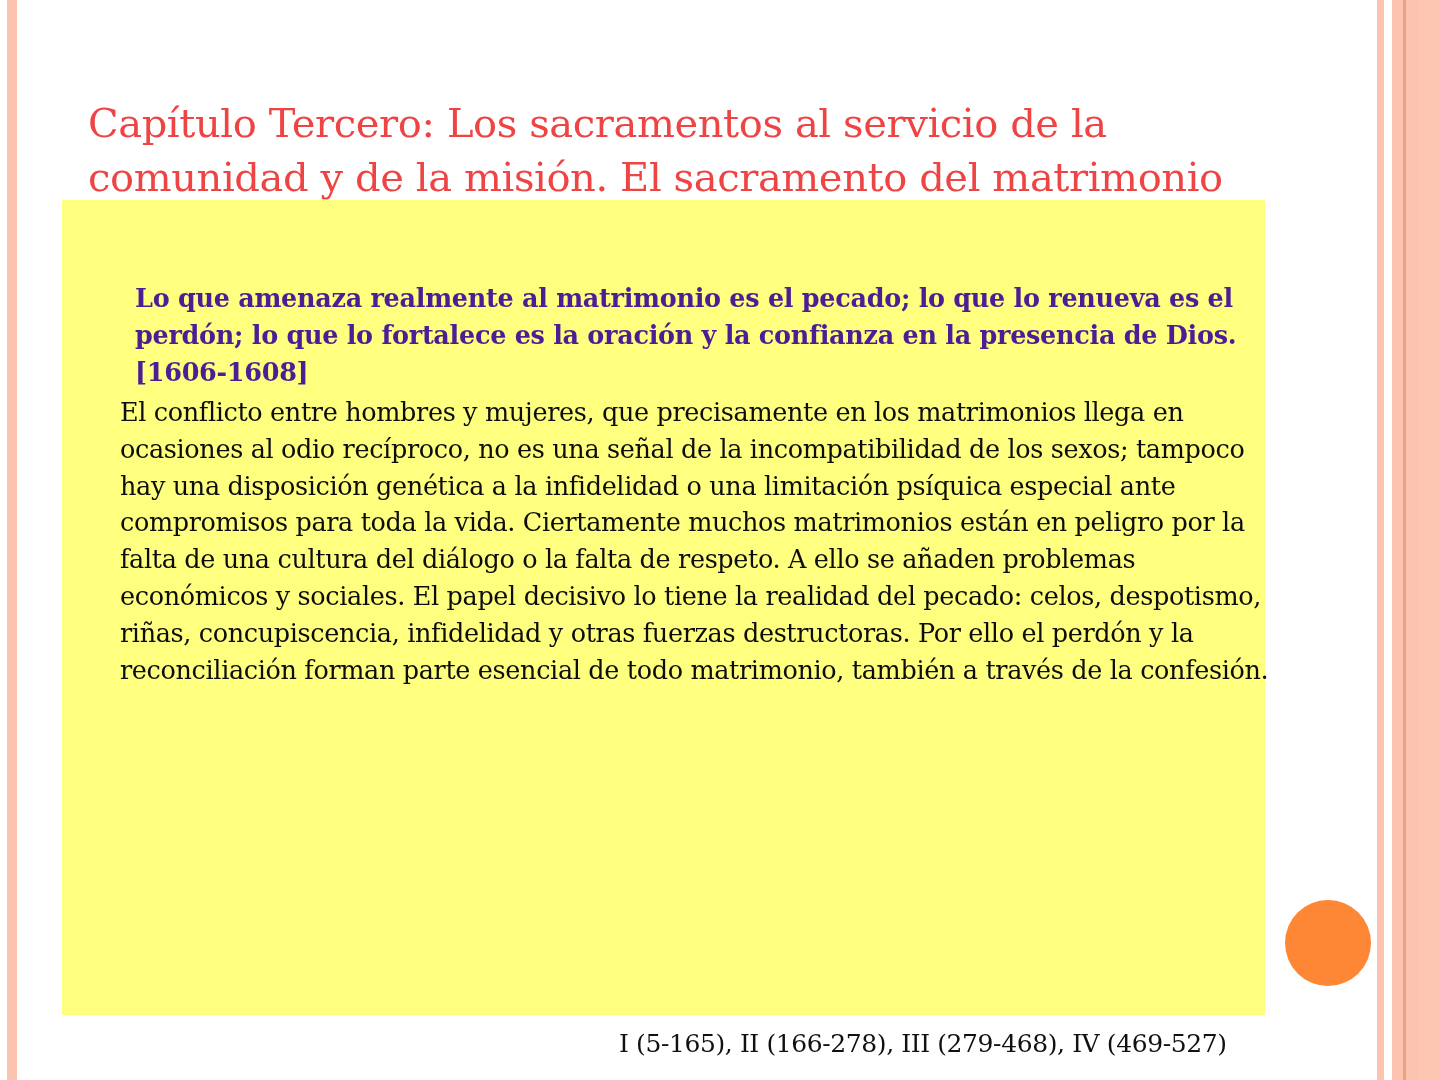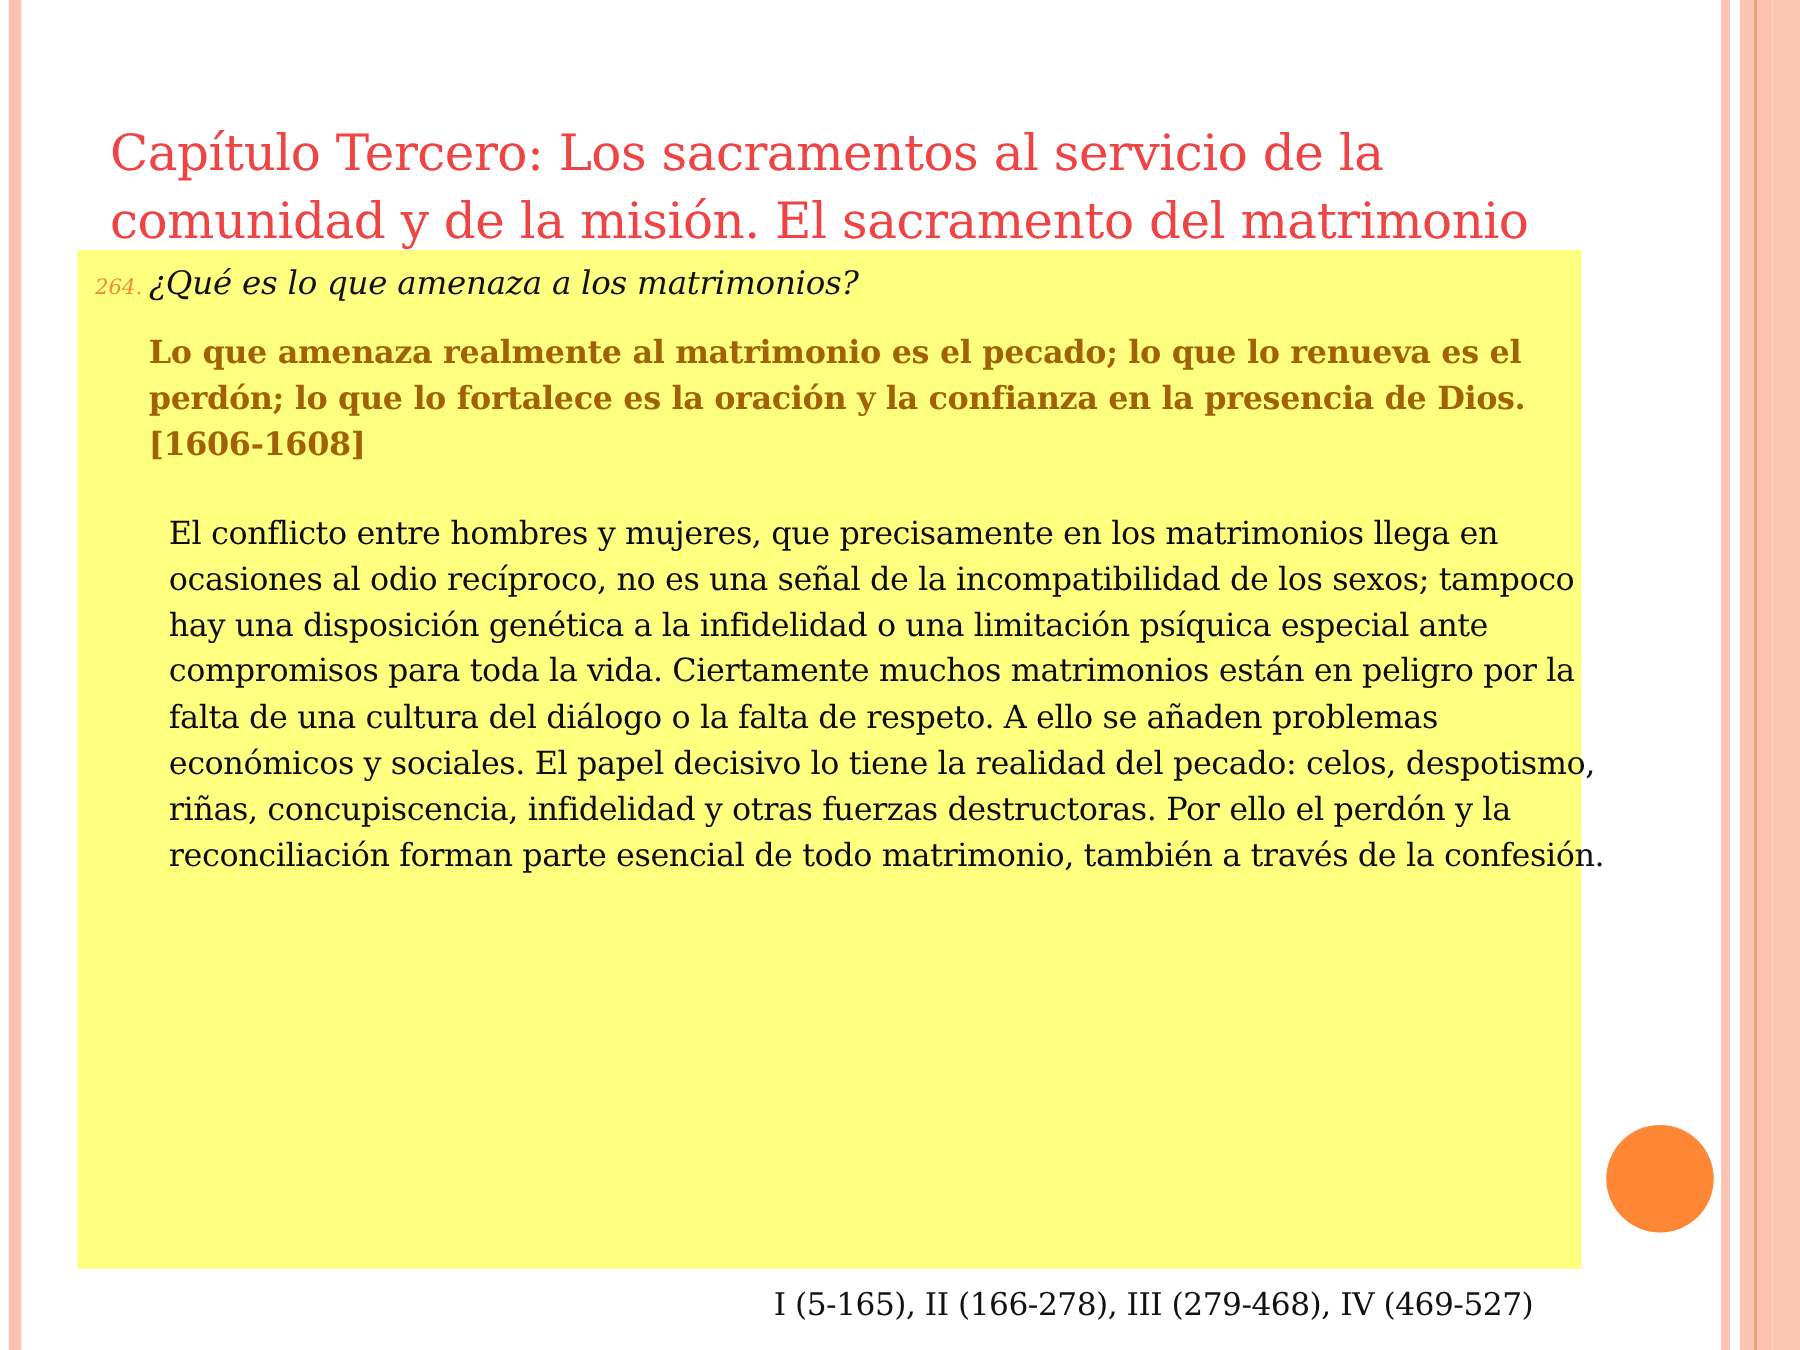--- a/index.html
+++ b/index.html
@@ -68,35 +68,35 @@
       font-size: 26px;
       color: #111111;
       letter-spacing: -0.2px;
     }
 
     .answer-bold {
       position: absolute;
       left: 57px;
       top: 64px;
       width: 1140px;
-      margin: 0;
+      margin: 16px;
       font-family: "DejaVu Serif", "Liberation Serif", serif;
       font-weight: bold;
       font-size: 25.5px;
       line-height: 37px;
-      color: #a16207;
+      color: #4c1d95;
       letter-spacing: -0.3px;
     }
 
     .answer-body {
       position: absolute;
       left: 57px;
       top: 193px;
       width: 1150px;
-      margin: 16px;
+      margin: 1px;
       font-family: "DejaVu Serif", "Liberation Serif", serif;
       font-size: 25.5px;
       line-height: 36.8px;
       color: #0d0d0d;
       letter-spacing: -0.35px;
     }
 
     .orange-dot {
       position: absolute;
       left: 1285px;
@@ -124,23 +124,19 @@
 <div class="stripe stripe-left"></div>
 <div class="stripe stripe-r1"></div>
 <div class="stripe stripe-r2"></div>
 <div class="stripe stripe-r3"></div>
 <div class="stripe stripe-r4"></div>
 <div class="stripe stripe-r5"></div>
 
 <h1 class="slide-title">Capítulo Tercero: Los sacramentos al servicio de la comunidad y de la misión. El sacramento del matrimonio</h1>
 
 <div class="yellow-box">
-  <div class="question-row">
-    <span class="q-number">264.</span>
-    <span class="q-text">¿Qué es lo que amenaza a los matrimonios?</span>
-  </div>
   <p class="answer-bold">Lo que amenaza realmente al matrimonio es el pecado; lo que lo renueva es el perdón; lo que lo fortalece es la oración y la confianza en la presencia de Dios. [1606-1608]</p>
   <p class="answer-body">El conflicto entre hombres y mujeres, que precisamente en los matrimonios llega en ocasiones al odio recíproco, no es una señal de la incompatibilidad de los sexos; tampoco hay una disposición genética a la infidelidad o una limitación psíquica especial ante compromisos para toda la vida. Ciertamente muchos matrimonios están en peligro por la falta de una cultura del diálogo o la falta de respeto. A ello se añaden problemas económicos y sociales. El papel decisivo lo tiene la realidad del pecado: celos, despotismo, riñas, concupiscencia, infidelidad y otras fuerzas destructoras. Por ello el perdón y la reconciliación forman parte esencial de todo matrimonio, también a través de la confesión.</p>
 </div>
 
 <div class="orange-dot"></div>
 
 <div class="footer-ref">I (5-165), II (166-278), III (279-468), IV (469-527)</div>
 
 </body></html>

